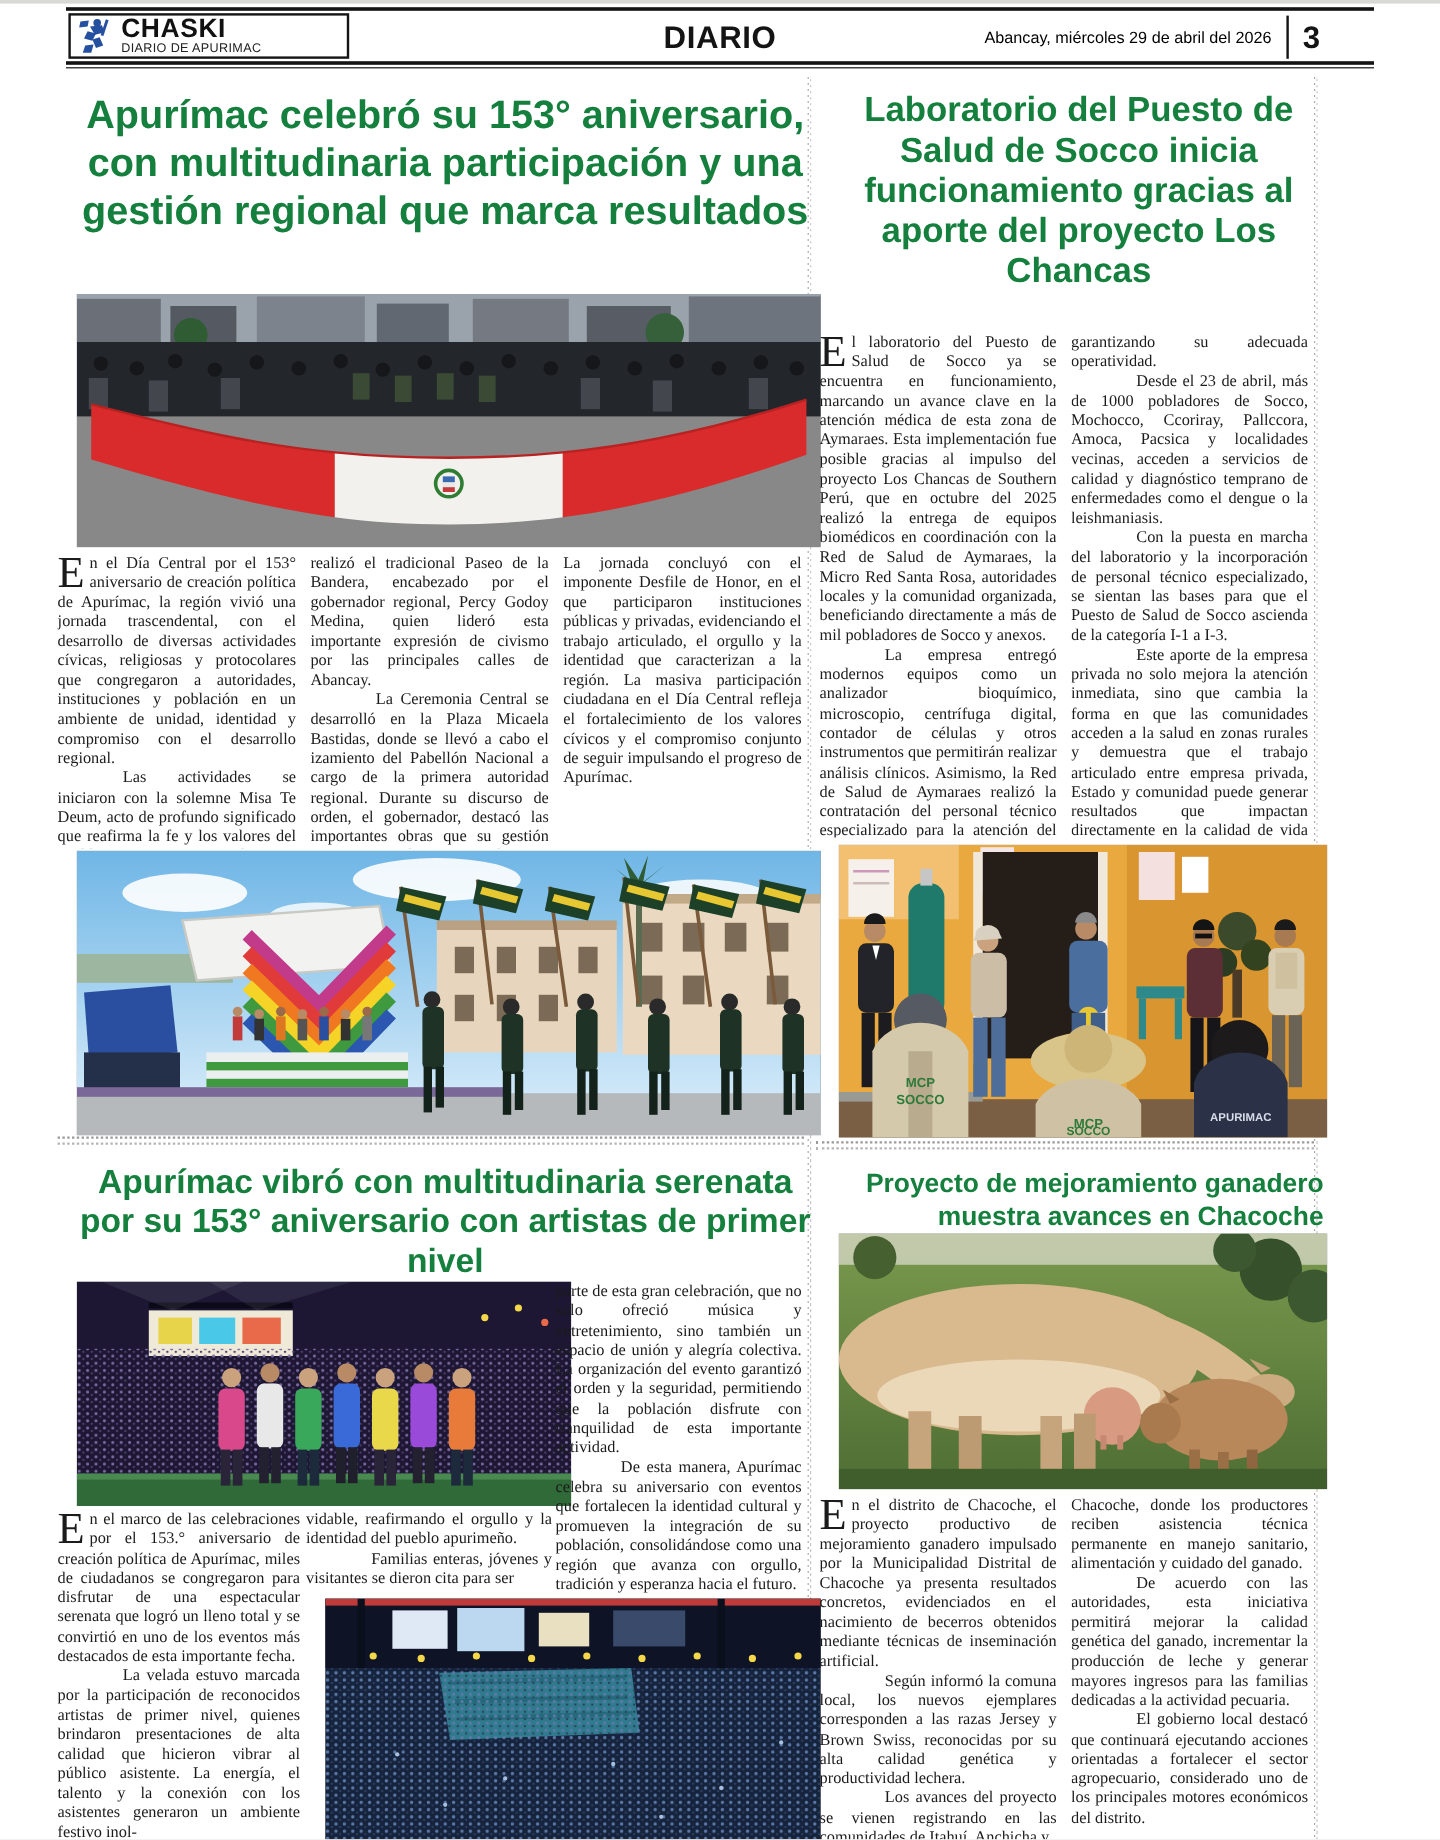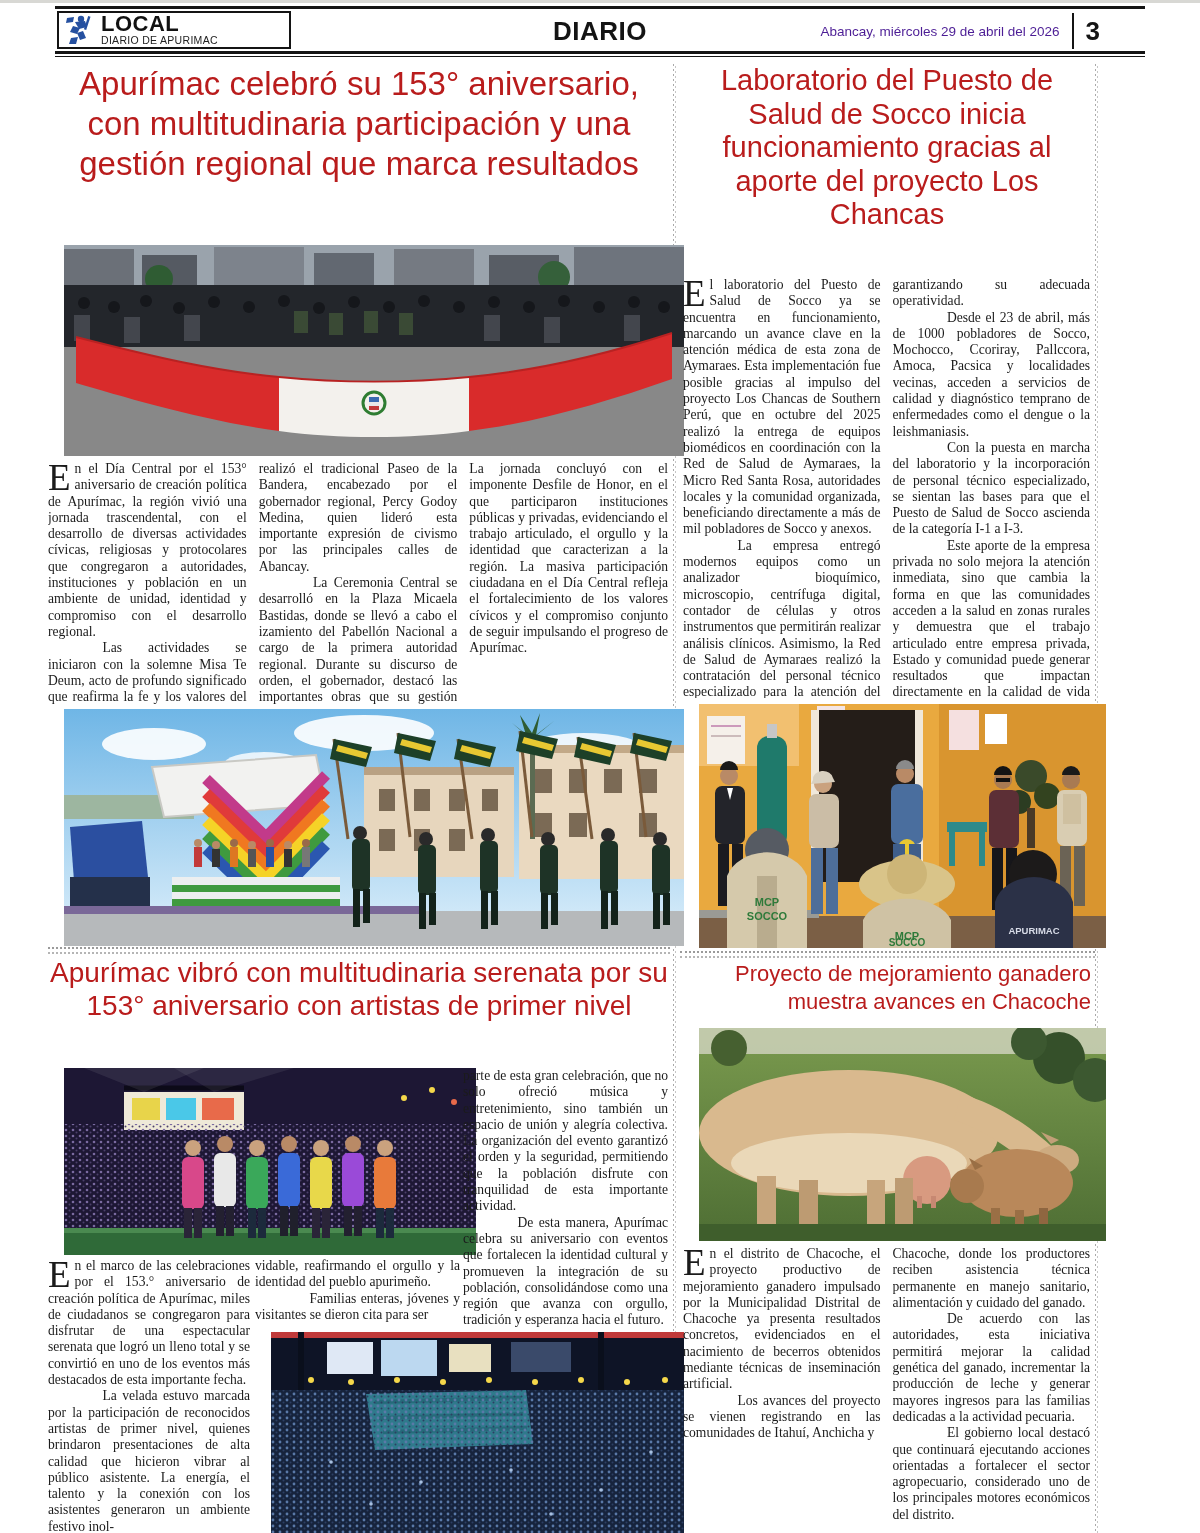--- a/index.html
+++ b/index.html
@@ -11,31 +11,31 @@
   .rule-head-a{position:absolute;left:55px;top:51px;width:1090px;height:3px;background:#141414;}
   .rule-head-b{position:absolute;left:55px;top:56px;width:1090px;height:1px;background:#141414;}
   .logo-box{position:absolute;left:57px;top:11px;width:234px;height:38px;border:2px solid #141414;
             display:flex;align-items:center;gap:6px;padding:0 6px;box-sizing:border-box;background:#fff;}
   .logo-glyph{flex:0 0 auto;}
   .brand{font-family:"Liberation Sans",sans-serif;font-weight:bold;font-size:22px;line-height:20px;letter-spacing:.5px;color:#111;}
   .tagline{font-family:"Liberation Sans",sans-serif;font-size:10.5px;line-height:12px;color:#222;letter-spacing:.3px;}
   .section-title{position:absolute;left:0;top:16px;width:1200px;text-align:center;
                  font-family:"Liberation Sans",sans-serif;font-weight:bold;font-size:26px;color:#141414;letter-spacing:.5px;}
   .mast-right{position:absolute;right:100px;top:12px;height:38px;display:flex;align-items:center;gap:12px;}
-  .dateline{font-family:"Liberation Sans",sans-serif;font-size:13.5px;color:#4c1d95;}
+  .dateline{font-family:"Liberation Sans",sans-serif;font-size:13.5px;color:#000000;}
   .vbar{width:2px;height:36px;background:#141414;}
   .pagenum{font-family:"Liberation Sans",sans-serif;font-weight:bold;font-size:26px;color:#141414;}
   
   .vsep{position:absolute;width:3px;background:repeating-linear-gradient(180deg,#a9a9a9 0 2px,transparent 2px 5px),
         repeating-linear-gradient(180deg,#c6c6c6 0 2px,transparent 2px 5px);background-size:1px 100%,1px 100%;
         background-position:0 0,2px 2px;background-repeat:repeat-y;}
   .hsep{position:absolute;height:3px;border-top:2px dotted #9a9a9a;border-bottom:2px dotted #b5b5b5;}
   
-  .headline{position:absolute;font-family:"Liberation Sans",sans-serif;font-weight:normal;color:#b91c1c;
-            text-align:center;margin:0;}
+  .headline{position:absolute;font-family:"Liberation Sans",sans-serif;font-weight:bold;color:#15803d;
+            text-align:center;margin:12px;}
   .hl-main{left:48px;top:64px;width:622px;font-size:33px;line-height:40px;}
   .hl-right{left:683px;top:64px;width:408px;font-size:29px;line-height:33.5px;}
   .hl-serenata{left:48px;top:956px;width:622px;font-size:28px;line-height:33px;}
   .hl-ganadero{left:683px;top:960px;width:408px;font-size:22px;line-height:28px;text-align:right;}
   
   .cols{position:absolute;display:flex;gap:12px;}
   .col{flex:1;overflow:hidden;font-size:13.6px;line-height:16.3px;text-align:justify;}
   .col-abs{position:absolute;overflow:hidden;font-size:13.6px;line-height:16.3px;text-align:justify;}
   .para{margin:0;text-indent:4em;}
   .para:first-child{text-indent:0;}
@@ -58,21 +58,21 @@
         <circle cx="16" cy="5" r="3.2"></circle>
         <path d="M10 8 L20 7 L22 13 L14 15 Z"></path>
         <path d="M8 12 L15 14 L12 20 L5 18 Z"></path>
         <path d="M12 19 L18 17 L21 24 L15 26 Z"></path>
         <path d="M6 24 L13 23 L11 30 L4 30 Z"></path>
         <rect x="21" y="2" width="2.4" height="14" transform="rotate(18 22 9)"></rect>
         <path d="M2 4 L9 3 L8 8 L1 9 Z"></path>
       </g>
     </svg>
     <div>
-      <div class="brand">LOCAL</div>
+      <div class="brand">CHASKI</div>
       <div class="tagline">DIARIO DE APURIMAC</div>
     </div>
   </div>
 
   <div class="section-title">DIARIO</div>
 
   <div class="mast-right">
     <span class="dateline">Abancay, miércoles 29 de abril del 2026</span>
     <span class="vbar"></span>
     <span class="pagenum">3</span>
@@ -575,20 +575,21 @@
       <rect x="292" y="180" width="9" height="28" fill="#9a6f45"></rect>
       <rect x="316" y="182" width="9" height="26" fill="#9a6f45"></rect>
       <rect x="340" y="180" width="9" height="28" fill="#8f6640"></rect>
       <rect y="196" width="407" height="17" fill="#3f5e2c"></rect>
     </svg>
   </div>
 
   <div class="cols" style="left:683px;top:1246px;width:407px;height:287px;">
     <div class="col">
         <p class="para"><span class="dropcap">E</span>n el distrito de Chacoche, el proyecto productivo de mejoramiento ganadero impulsado por la Municipalidad Distrital de Chacoche ya presenta resultados concretos, evidenciados en el nacimiento de becerros obtenidos mediante técnicas de inseminación artificial.</p>
+        <p class="para">Según informó la comuna local, los nuevos ejemplares corresponden a las razas Jersey y Brown Swiss, reconocidas por su alta calidad genética y productividad lechera.</p>
         <p class="para">Los avances del proyecto se vienen registrando en las comunidades de Itahuí, Anchicha y</p>
       </div>
     <div class="col">
         <p class="para">Chacoche, donde los productores reciben asistencia técnica permanente en manejo sanitario, alimentación y cuidado del ganado.</p>
         <p class="para">De acuerdo con las autoridades, esta iniciativa permitirá mejorar la calidad genética del ganado, incrementar la producción de leche y generar mayores ingresos para las familias dedicadas a la actividad pecuaria.</p>
         <p class="para">El gobierno local destacó que continuará ejecutando acciones orientadas a fortalecer el sector agropecuario, considerado uno de los principales motores económicos del distrito.</p>
       </div>
   </div>
 
 </div>

